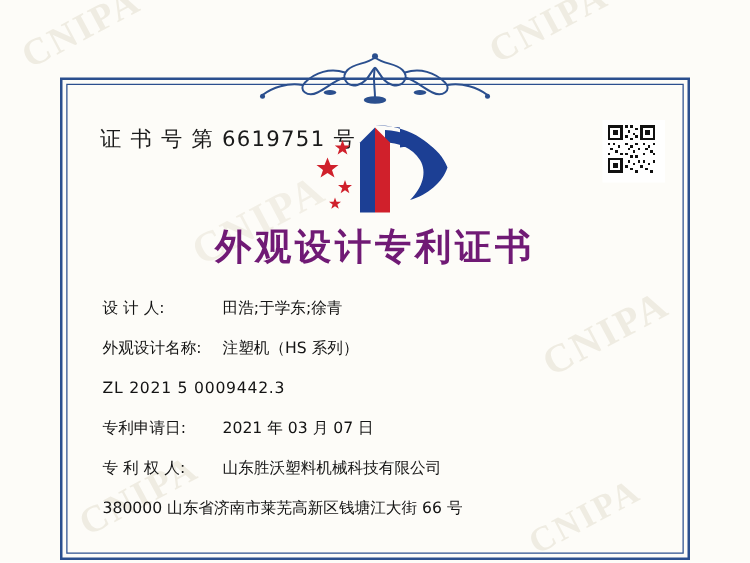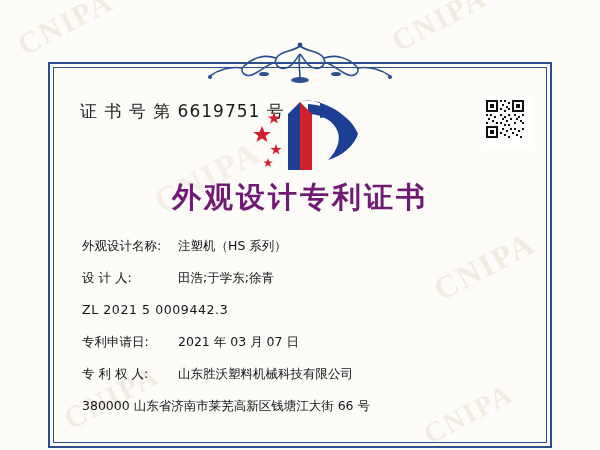--- a/index.html
+++ b/index.html
@@ -259,30 +259,30 @@
           <rect x="28" y="34" width="2" height="2"></rect>
       </g>
     </svg>
   </div>
 
   <div class="title">外观设计专利证书</div>
 
   <div class="fields">
 
     <div class="field-row">
+      <div class="field-label">设  计  人:</div>
+      <div class="field-value">田浩;于学东;徐青</div>
+    </div>
+
+    <div class="field-row">
       <div class="field-label">外观设计名称:</div>
       <div class="field-value">注塑机（HS 系列）</div>
     </div>
 
     <div class="field-row">
-      <div class="field-label">设  计  人:</div>
-      <div class="field-value">田浩;于学东;徐青</div>
-    </div>
-
-    <div class="field-row">
       <div class="field-value spaced">ZL 2021 5 0009442.3</div>
     </div>
 
     <div class="field-row">
       <div class="field-label">专利申请日:</div>
       <div class="field-value">2021 年 03 月 07 日</div>
     </div>
 
     <div class="field-row">
       <div class="field-label">专 利 权 人:</div>

